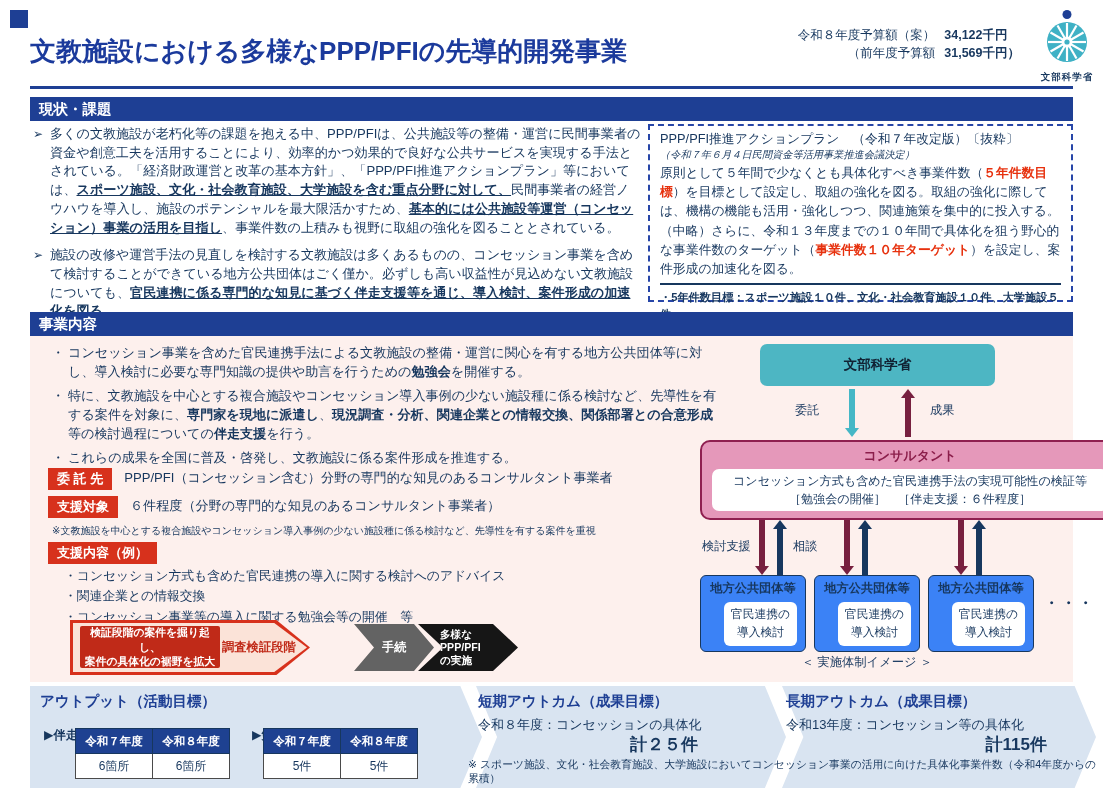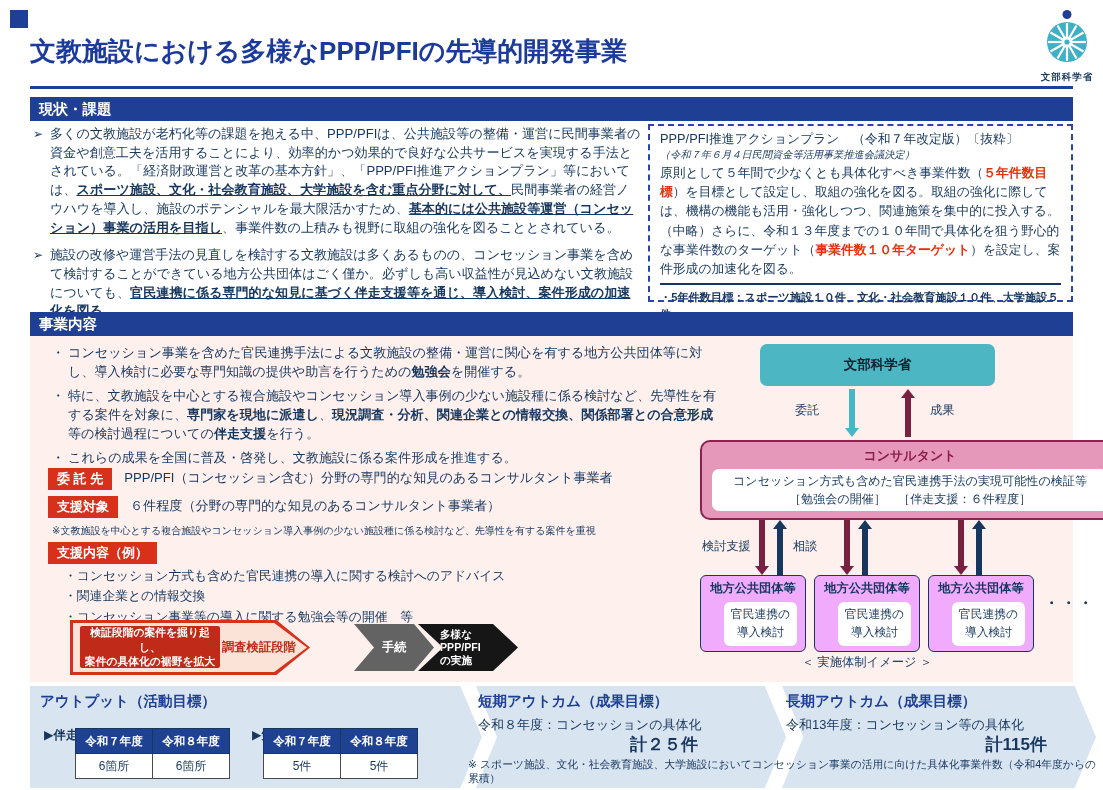--- a/index.html
+++ b/index.html
@@ -65,21 +65,21 @@
               text-align:center;font-size:12.1px;color:#17375e;line-height:1.5;padding-top:3px;box-sizing:border-box;}
   .dlabel{position:absolute;font-size:12.2px;color:#17375e;}
   .varrow{position:absolute;width:14px;}
   .varrow .shaft{position:absolute;left:4px;width:6px;background:currentColor;}
   .varrow.down .shaft{top:0;bottom:8px;}
   .varrow.up .shaft{top:8px;bottom:0;}
   .varrow .head{position:absolute;left:0;width:0;height:0;border-left:7px solid transparent;border-right:7px solid transparent;}
   .varrow.down .head{bottom:0;border-top:9px solid currentColor;}
   .varrow.up .head{top:0;border-bottom:9px solid currentColor;}
   .teal{color:#45b7c6;} .maroon{color:#77203f;} .navy{color:#17375e;}
-  .lg-box{position:absolute;top:239px;width:106px;height:77px;background:#f0abfc;border:1.5px solid #17375e;
+  .lg-box{position:absolute;top:239px;width:106px;height:77px;background:#3b82f6;border:1.5px solid #17375e;
           border-radius:6px;box-sizing:border-box;}
   .lg-title{text-align:center;font-size:12.2px;font-weight:bold;color:#17375e;margin-top:4px;}
   .lg-inner{position:absolute;left:8px;right:8px;top:26px;height:44px;background:#fff;border-radius:6px;
             text-align:center;font-size:11.8px;color:#17375e;line-height:1.55;padding-top:3px;box-sizing:border-box;white-space:pre-line;margin-left:15px;}
   .dots{position:absolute;left:1014px;top:258px;font-size:15px;font-weight:bold;color:#17375e;letter-spacing:2px;}
   .dcaption{position:absolute;left:670px;top:318px;width:334px;text-align:center;font-size:12.3px;color:#17375e;}
   
   .oband{position:absolute;background:#d9e4f1;top:686px;height:102px;}
   .ob1{left:30px;width:452px;clip-path:polygon(0 0,95.2% 0,100% 50%,95.2% 100%,0 100%);}
   .ob2{left:476px;width:310px;clip-path:polygon(0 0,93.2% 0,100% 50%,93.2% 100%,0 100%,6.8% 50%);}
@@ -93,20 +93,26 @@
   .mini-table th{background:#1e4191;color:#fff;font-size:11.5px;font-weight:bold;width:74px;height:22px;border:1px solid #17375e;}
   .mini-table td{background:#fff;color:#17375e;font-size:12px;text-align:center;height:22px;border:1px solid #4a4a4a;}
 </style>
 </head>
 <body>
 
 <div class="slide">
 
   <div class="corner"></div>
   <div class="title">文教施設における多様なPPP/PFIの先導的開発事業</div>
+  <div class="budget">
+    <span class="bl">令和８年度予算額（案）</span>
+    <span class="bv">34,122千円</span>
+    <span class="bl">（前年度予算額</span>
+    <span class="bv">31,569千円）</span>
+  </div>
   <div class="logo">
     <svg width="56" height="58" viewBox="0 0 54 58">
       <circle cx="27" cy="6.5" r="4.5" fill="#1e3f94"></circle>
       <circle cx="27" cy="34" r="20" fill="#3fb1c5"></circle>
       <g stroke="#ffffff" stroke-width="2.2">
         <line x1="27" y1="34" x2="46" y2="34"></line>
           <line x1="27" y1="34" x2="43.5" y2="43.5"></line>
         <line x1="27" y1="34" x2="36.5" y2="50.5"></line>
           <line x1="27" y1="34" x2="27" y2="53"></line>
         <line x1="27" y1="34" x2="17.5" y2="50.5"></line>

